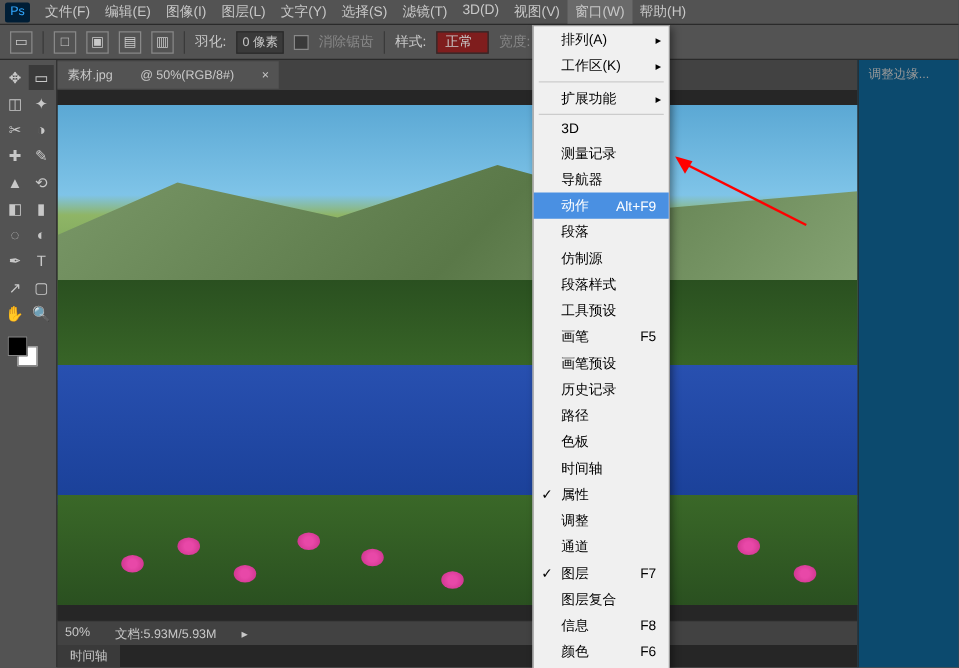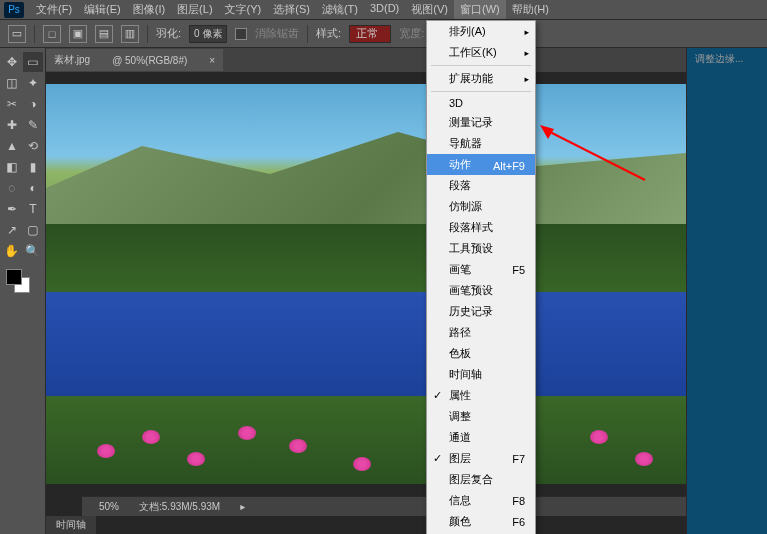--- a/index.html
+++ b/index.html
@@ -25,21 +25,21 @@
 .tab-bar { height: 24px; background: #424242; display: flex; align-items: center; }
 .doc-tab { padding: 4px 8px; background: #535353; font-size: 10px; display: flex; align-items: center; gap: 22px; }
 .tab-close { cursor: pointer; }
 .viewport { flex: 1; background: #262626; display: flex; align-items: center; justify-content: center; overflow: hidden; }
 .photo { width: 640px; height: 400px; background: linear-gradient(180deg, #5ba8d4 0%, #7fc4e8 18%, #8fb566 22%, #6a9850 40%, #1a4fa8 55%, #1548a0 75%, #3a7030 82%, #4a8838 100%); position: relative; }
 .mountain { position: absolute; top: 12%; left: 0; right: 0; height: 35%; background: linear-gradient(135deg, #7a9868 0%, #5a7848 50%, #8aa878 100%); clip-path: polygon(0 40%, 15% 10%, 35% 30%, 55% 0%, 75% 25%, 100% 15%, 100% 100%, 0 100%); }
 .trees { position: absolute; top: 35%; left: 0; right: 0; height: 20%; background: linear-gradient(180deg, #2a5020 0%, #3a6828 100%); }
 .lake { position: absolute; top: 52%; left: 0; right: 0; height: 28%; background: linear-gradient(180deg, #2850b0 0%, #1a4098 100%); }
 .flowers { position: absolute; bottom: 0; left: 0; right: 0; height: 22%; background: linear-gradient(180deg, #3a6828 0%, #2a5020 100%); }
 .flower-dot { position: absolute; width: 18px; height: 14px; background: radial-gradient(circle, #e848a8 30%, #c83088 100%); border-radius: 50%; }
-.status-bar { height: 20px; background: #424242; display: flex; align-items: center; padding: 0 17px; font-size: 10px; gap: 20px; border-top: 1px solid #2a2a2a; margin-left: 36px; }
+.status-bar { height: 20px; background: #424242; display: flex; align-items: center; padding: 0 6px; font-size: 10px; gap: 20px; border-top: 1px solid #2a2a2a; }
 .bottom-tab { height: 18px; background: #3a3a3a; padding: 0 10px; font-size: 10px; display: flex; align-items: center; width: fit-content; }
 .right-panel { width: 180px; background: #0c4a6e; border-left: 1px solid #2a2a2a; padding: 4px 8px; font-size: 10px; }
 .window-menu { position: absolute; top: 20px; left: 426px; width: 110px; background: #f0f0f0; border: 1px solid #999; box-shadow: 2px 2px 6px rgba(0,0,0,0.4); color: #000; font-size: 11px; z-index: 100; }
 .wm-item { padding: 3px 10px 3px 22px; display: flex; justify-content: space-between; align-items: center; cursor: pointer; position: relative; }
 .wm-item.highlighted { background: #4a90e2; color: #fff; align-items: flex-end; }
 .wm-item.has-sub::after { content: "▸"; position: absolute; right: 6px; font-size: 9px; }
 .wm-sep { height: 1px; background: #ccc; margin: 2px 4px; }
 .wm-check { position: absolute; left: 6px; }
 .arrow-annotation { position: absolute; top: 125px; left: 540px; width: 110px; height: 60px; z-index: 200; pointer-events: none; }
 .arrow-line { stroke: #ff0000; stroke-width: 2; fill: none; }

